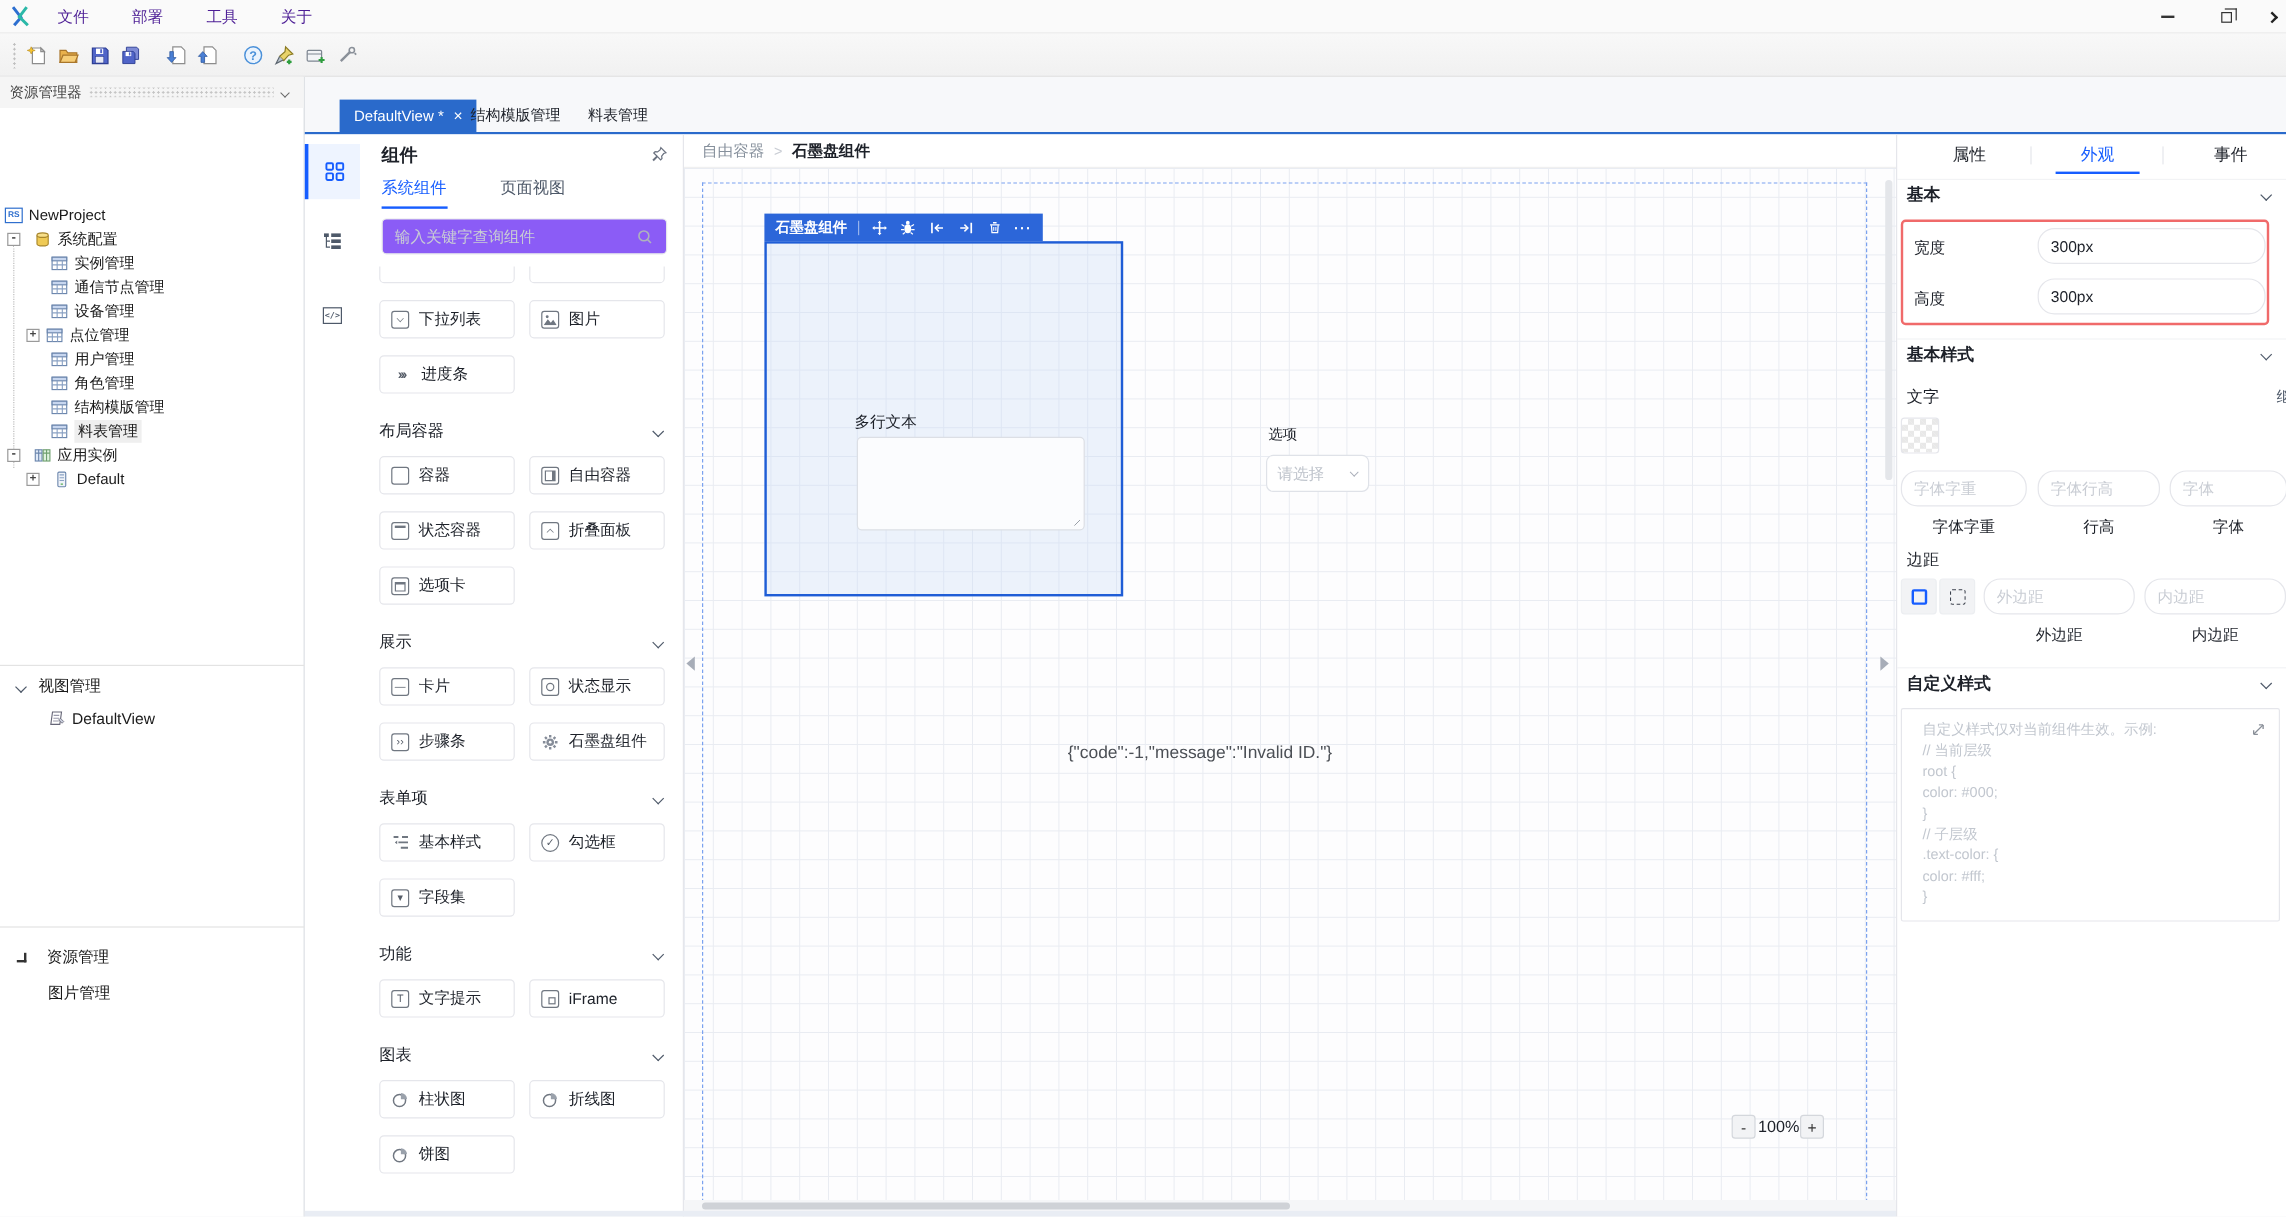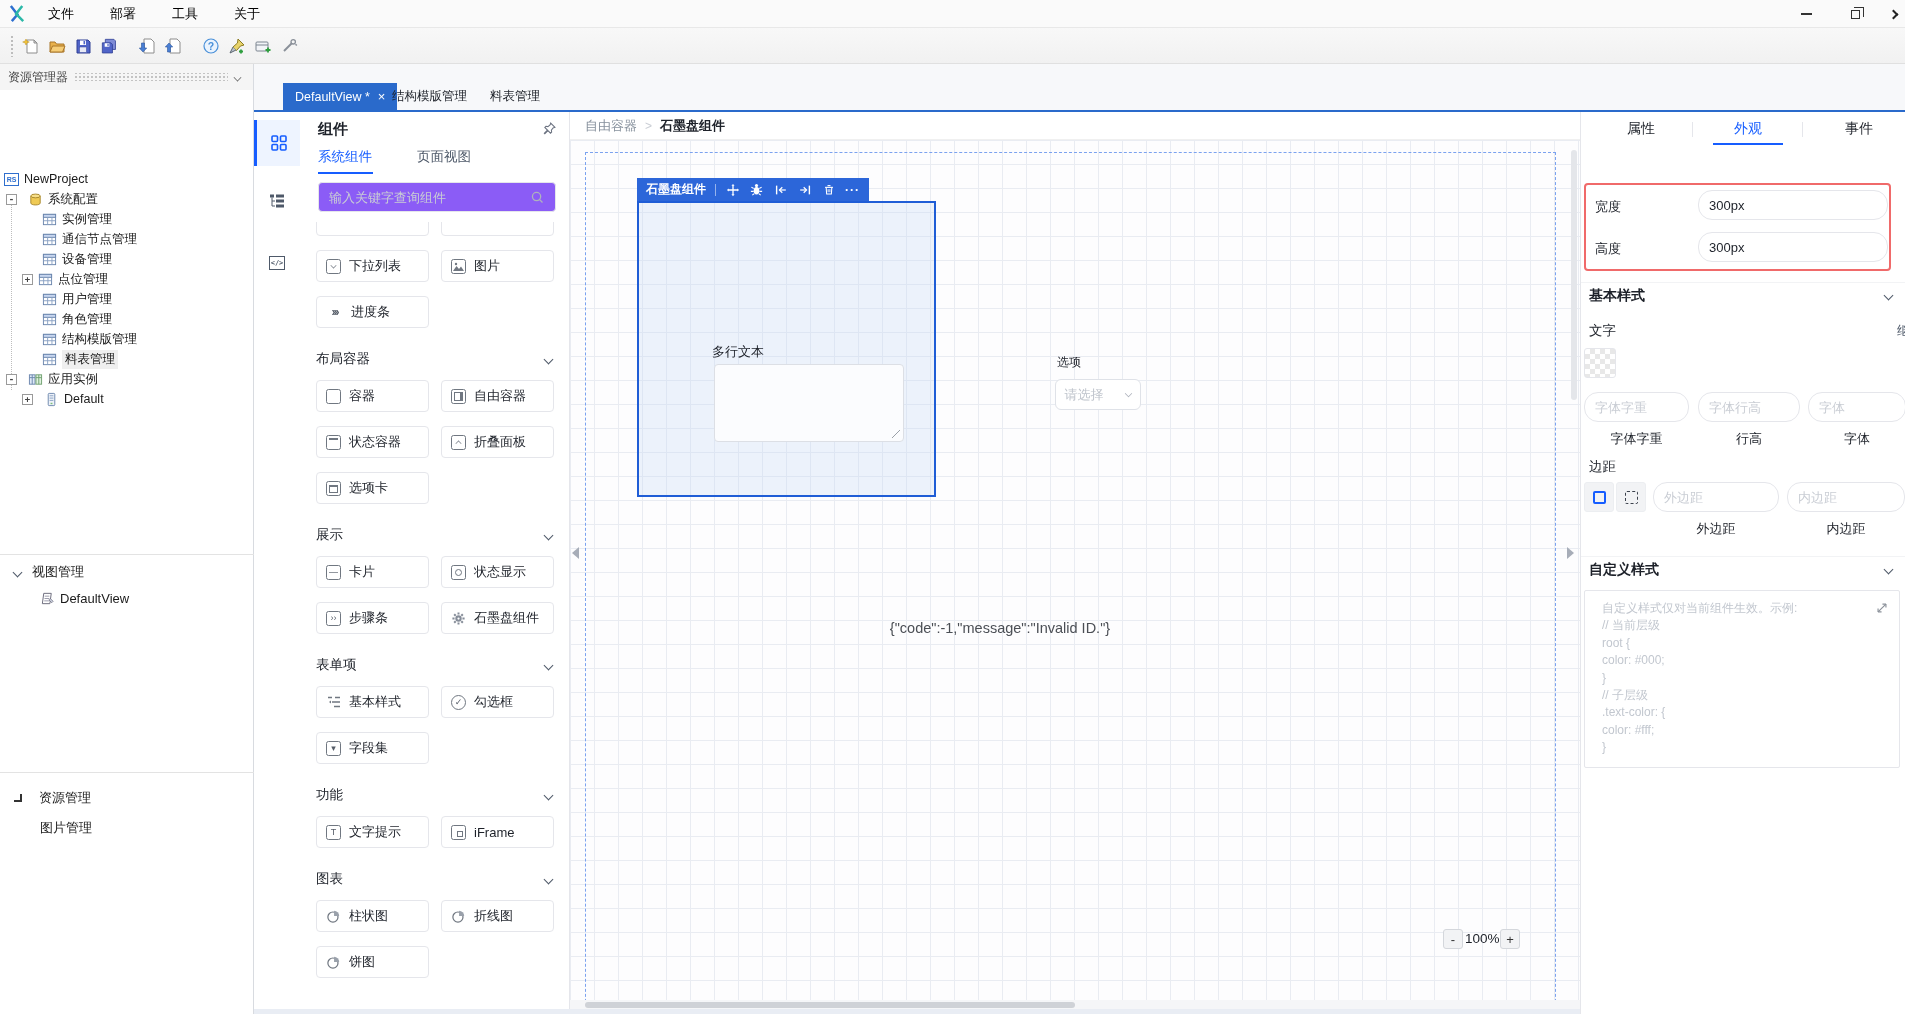--- a/index.html
+++ b/index.html
@@ -1,21 +1,21 @@
 <!DOCTYPE html>
 <html><head>
 <meta charset="utf-8">
 <style>
 *{margin:0;padding:0;box-sizing:border-box}
 html,body{width:1905px;height:1014px;overflow:hidden}
 body{font-family:"Liberation Sans","DejaVu Sans",sans-serif;background:#f7f8fa;color:#1d2129}
 #app{position:relative;width:1905px;height:1014px;overflow:hidden;background:#f7f8fa}
 
 .menubar{position:absolute;left:0;top:0;width:1905px;height:28px;background:#fafafa;border-bottom:1px solid #e8e8e8;display:flex;align-items:center}
-.menu-item{height:28px;line-height:28px;font-size:13px;color:#000000;padding:0 7px;cursor:default}
+.menu-item{height:28px;line-height:28px;font-size:13px;color:#4c1d95;padding:0 7px;cursor:default}
 .winctl{position:absolute;top:0;height:28px;width:34px;display:flex;align-items:center;justify-content:center}
 .ic-min{width:11px;height:2px;background:#333}
 .ic-restore{width:9px;height:9px;border:1.4px solid #333;position:relative;background:#fafafa}
 .ic-restore::before{content:"";position:absolute;left:2px;top:-4px;width:9px;height:9px;border:1.4px solid #333;border-left:none;border-bottom:none}
 .ic-chevR{width:7px;height:7px;border-right:2px solid #222;border-top:2px solid #222;transform:rotate(45deg)}
 
 .toolbar{position:absolute;left:0;top:28px;width:1905px;height:36px;background:linear-gradient(#f8f8f8,#f1f1f1);border-bottom:1px solid #e0e0e0;display:flex;align-items:center;padding-left:10px}
 .grip{width:4px;height:22px;margin-right:4px;background-image:radial-gradient(#bdbdbd 1px,transparent 1px);background-size:4px 4px}
 .tbtn{width:26px;height:28px;display:flex;align-items:center;justify-content:center;border-radius:3px}
 .tgap{width:12px}
@@ -717,20 +717,24 @@
   <div class="collapser tri-r" style="left:1567px;top:547px"></div>
 
   <div class="inspector">
     <span class="itab" style="left:46px">属性</span>
     <span class="itab-sep" style="left:111px"></span>
     <span class="itab active" style="left:153px">外观</span>
     <span class="itab-sep" style="left:221px"></span>
     <span class="itab" style="left:264px">事件</span>
     <div class="itab-line"></div>
 
+    <div class="isect" style="top:37px">
+      <span>基本</span>
+      <span class="chev"></span>
+    </div>
 
     <div class="redbox"></div>
     <span class="ilabel" style="left:14px;top:86px">宽度</span>
     <input class="tin" style="left: 117px; top: 78px; width: 190px;" value="300px">
     <span class="ilabel" style="left:14px;top:128px">高度</span>
     <input class="tin" style="left: 117px; top: 120px; width: 190px;" value="300px">
 
     <div class="isect" style="top:170px">
       <span>基本样式</span>
       <span class="chev"></span>

